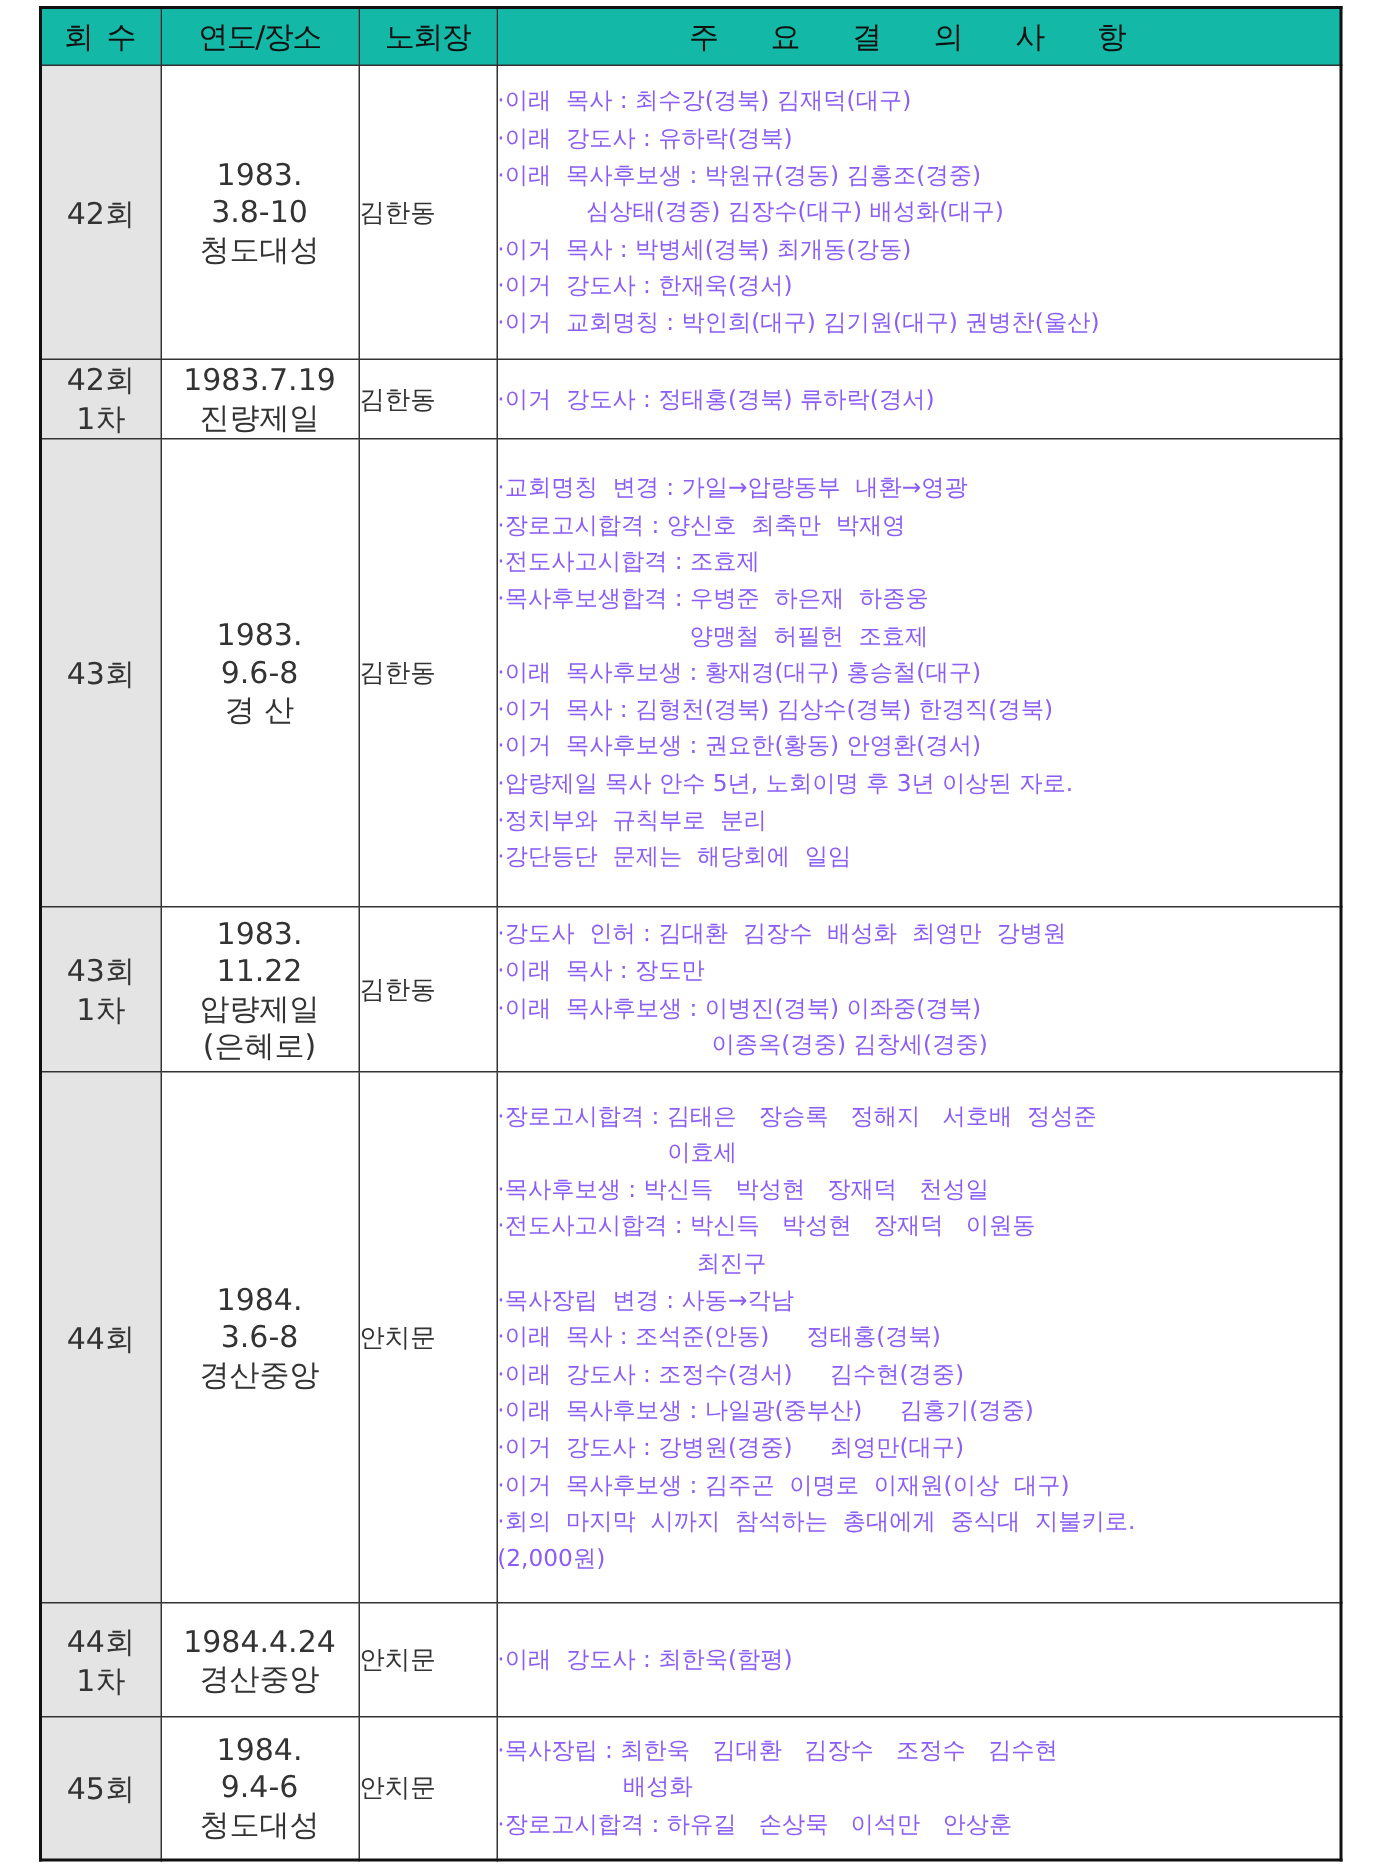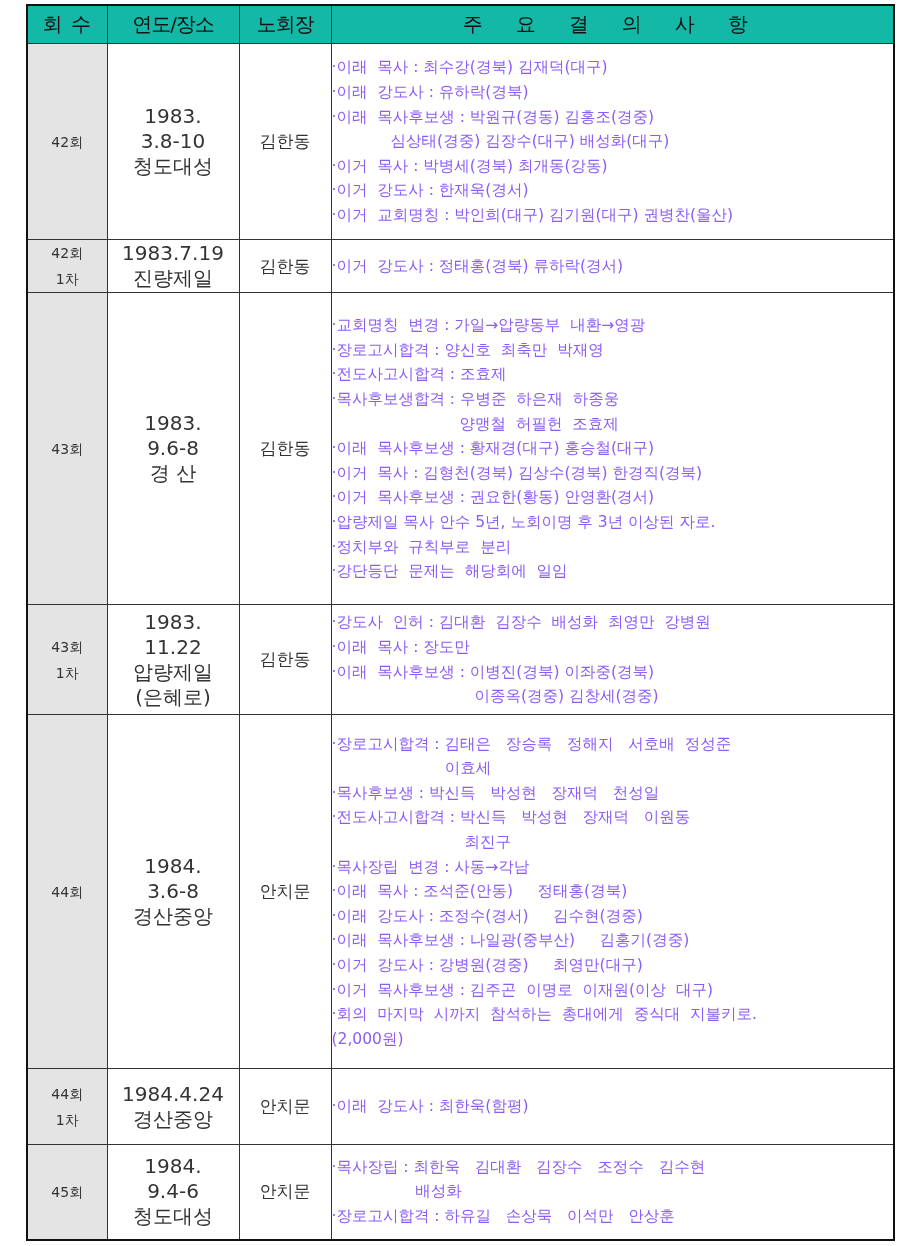--- a/index.html
+++ b/index.html
@@ -3,25 +3,25 @@
 <meta charset="utf-8">
 <style>
   html, body { margin:0; padding:0; background:#ffffff; }
   body { width:916px; height:1246px; position:relative; overflow:hidden;
          font-family:"DejaVu Sans", sans-serif; color:#222; }
   table.minutes { position:absolute; left:26px; top:4px; width:867px;
          border-collapse:collapse; border:2px solid #111; table-layout:fixed; }
   table.minutes td, table.minutes th { border:1px solid #333; padding:0; }
   th { background:#14b8a6; font-weight:normal; font-size:20px; height:37px;
        text-align:center; vertical-align:middle; color:#111; letter-spacing:1px; }
-  th.wide { letter-spacing:14px;font-family:Liberation Serif, serif; }
+  th.wide { letter-spacing:14px; }
   th.tight { letter-spacing:-1px; }
-  td.session { background:#e4e4e4; text-align:center; font-size:14px; line-height:26px; color:#333; }
+  td.session { background:#e4e4e4; text-align:center; font-size:20px; line-height:26px; color:#333; }
   td.date { text-align:center; font-size:20px; line-height:25px; color:#333; white-space:pre-line; }
-  td.chair { text-align:center; font-size:17px; color:#333; }
+  td.chair { text-align:left; font-size:17px; color:#333; }
   td.items { font-size:15.5px; line-height:24.6px; padding:1px 4px 1px 3px; color:#8b5cf6; vertical-align:middle; }
   .line { white-space:pre; }
 </style>
 </head>
 <body>
 
 <table class="minutes">
   <colgroup>
     <col style="width:80px">
     <col style="width:132px">

